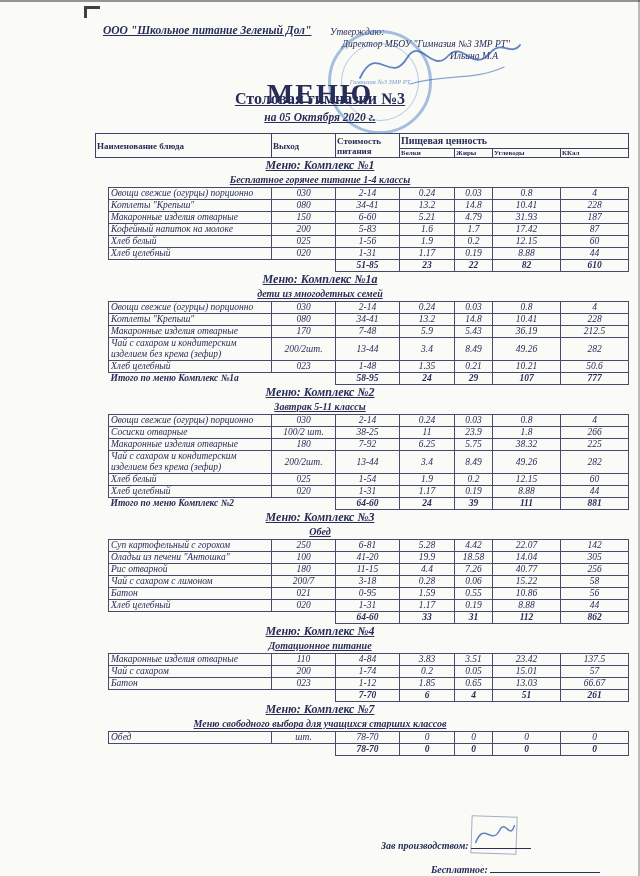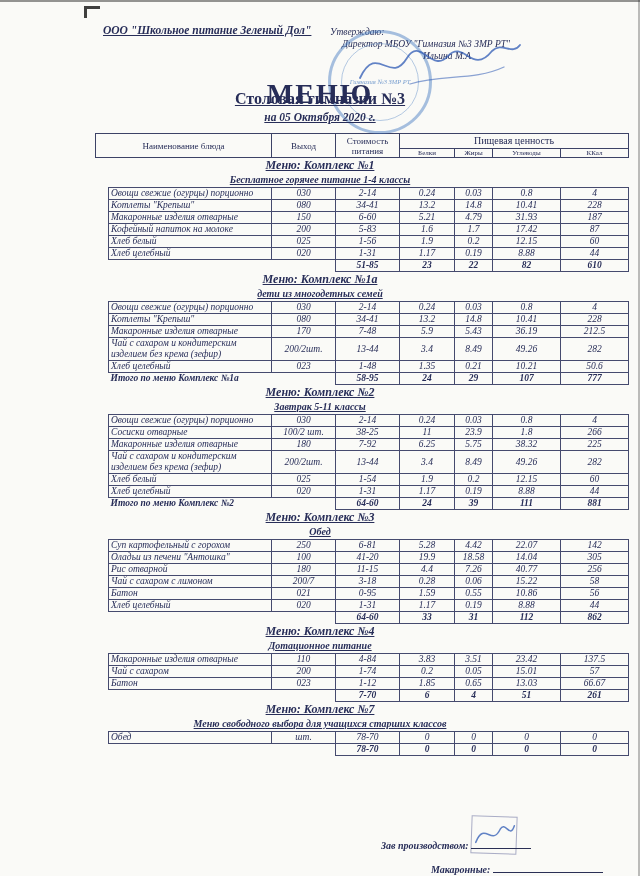--- a/index.html
+++ b/index.html
@@ -8,34 +8,34 @@
   .page{position:relative;width:640px;height:876px;background:#fafaf7;color:#272d58;overflow:hidden;}
   .edge-top{position:absolute;top:0;left:0;right:0;height:2px;background:#2b2b2b;opacity:.5;}
   .edge-right{position:absolute;top:0;right:0;width:2px;height:100%;background:#2b2b2b;opacity:.3;}
   .corner-mark{position:absolute;left:84px;top:6px;width:16px;height:12px;border-left:3px solid #111;border-top:3px solid #111;opacity:.8;}
 
   
   .top{position:relative;height:133px;}
   .company{position:absolute;left:103px;top:24px;font-size:11.5px;font-weight:bold;font-style:italic;text-decoration:underline;}
   .approve{position:absolute;left:330px;top:26px;font-size:9.5px;font-style:italic;line-height:12px;}
   .approve .l2{margin-left:12px;}
-  .approve .l3{margin-left:93px;}
+  .approve .l3{margin-left:120px;}
   .doc-title{position:absolute;left:0;right:0;top:54px;text-align:center;font-size:28px;font-weight:bold;letter-spacing:2px;margin-top:24px;}
   .doc-sub{position:absolute;left:0;right:0;top:90px;text-align:center;font-size:16px;font-weight:bold;text-decoration:underline;}
   .doc-date{position:absolute;left:0;right:0;top:111px;text-align:center;font-size:11.5px;font-weight:bold;font-style:italic;text-decoration:underline;}
   .stamp{position:absolute;left:328px;top:30px;width:104px;height:104px;border-radius:50%;
          border:3px solid rgba(62,118,190,.45);display:flex;align-items:center;justify-content:center;}
   .stamp::before{content:"";position:absolute;inset:10px;border-radius:50%;border:1.5px solid rgba(62,118,190,.38);}
   .stamp-text{font-size:6.5px;color:rgba(62,118,190,.7);text-align:center;width:62px;font-style:italic;line-height:8px;}
   .sig-svg{position:absolute;left:352px;top:34px;}
 
   
   table{border-collapse:collapse;table-layout:fixed;}
   .head-table{margin-left:95px;}
-  .head-table td{border:1.2px solid #3c4266;text-align:center;font-weight:normal;padding:0 1px;
+  .head-table td{border:1.2px solid #3c4266;font-weight:bold;padding:0 1px;
                  font-size:9px;line-height:10px;vertical-align:middle;}
   .head-table tr.main{height:15px;}
   .head-table tr.sub{height:9px;}
   .head-table tr.sub td{font-size:7px;line-height:8px;}
   .head-table td.nut{font-size:10px;}
 
   
   .sec-title{text-align:center;font-size:12px;font-weight:bold;font-style:italic;text-decoration:underline;}
   .sec-sub{text-align:center;font-size:10px;font-weight:bold;font-style:italic;text-decoration:underline;margin:1px 0 2px;}
   .rows-table{margin-left:108px;}
@@ -514,17 +514,17 @@
     <div class="sig-box">
       <svg width="44" height="34" viewBox="0 0 44 34">
         <path d="M4 26 C 12 4, 20 30, 28 12 C 33 3, 38 22, 42 8" fill="none" stroke="rgba(45,90,180,0.75)" stroke-width="1.5" stroke-linecap="round"></path>
       </svg>
     </div>
     <div class="prod">
       <span>Зав производством:</span>
       <span class="uline short"></span>
     </div>
     <div class="calc">
-      <span>Макаронные:</span>
+      <span>Бесплатное:</span>
       <span class="uline"></span>
     </div>
   </div>
 </div>
 
 </body></html>

